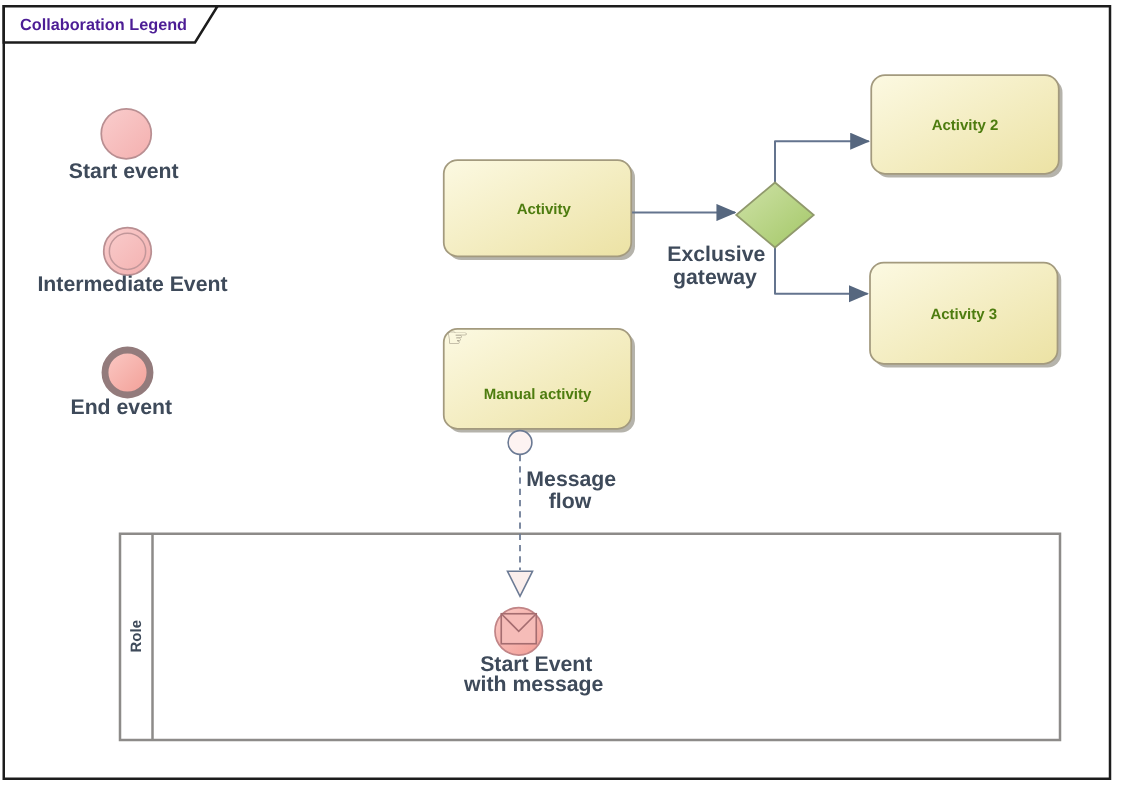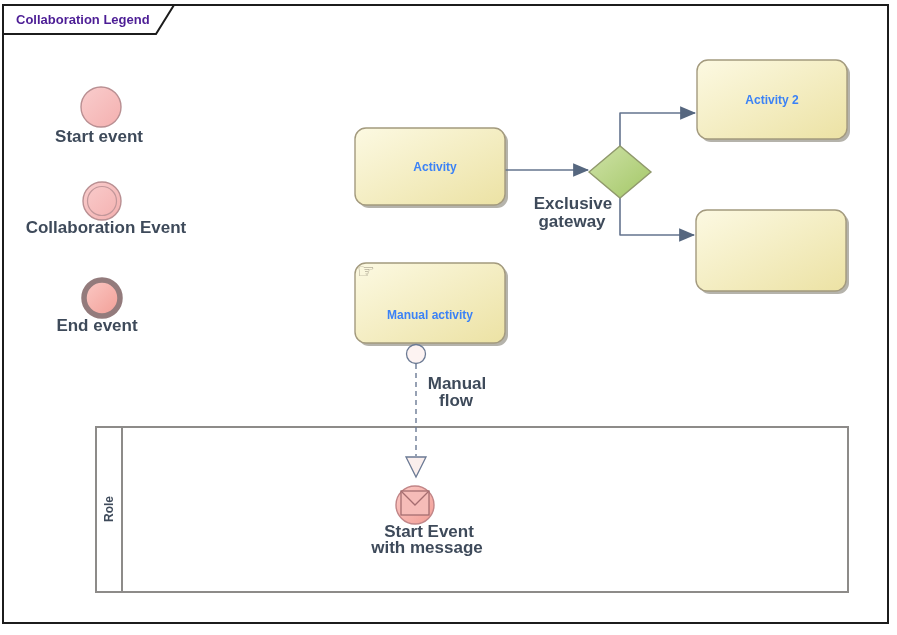--- a/index.html
+++ b/index.html
@@ -16,21 +16,21 @@
     transform:translateX(-50%);
     white-space:nowrap;
     font-weight:bold;
     font-size:17px;
     color:#3e4a5a;
     line-height:14px;
   }
   .box-lbl{
     position:absolute;
     display:flex;align-items:center;justify-content:center;
-    font-weight:bold;font-size:12px;color:#3b82f6;
+    font-weight:bold;font-size:12px;color:#4d7c0f;
     text-align:center;
   }
   .title{
     position:absolute;left:16px;top:12px;
     font-weight:bold;font-size:13px;color:#4c1d95;
     white-space:nowrap;
   }
   .hand{
     position:absolute;left:357px;top:261px;
     font-size:20px;line-height:20px;color:#97907e;
@@ -114,32 +114,33 @@
       <g>
         <rect x="401" y="491" width="28" height="24" fill="#f6bcb8" stroke="#a56d70" stroke-width="1.3"></rect>
         <polyline points="401,491 415,505 429,491" fill="none" stroke="#a56d70" stroke-width="1.3"></polyline>
       </g>
     </g>
   </svg>
 
   <div class="title">Collaboration Legend</div>
 
   <div class="lbl" style="left:99px;top:130px;">Start event</div>
-  <div class="lbl" style="left:106px;top:221px;">Collaboration Event</div>
+  <div class="lbl" style="left:106px;top:221px;">Intermediate Event</div>
   <div class="lbl" style="left:97px;top:319px;">End event</div>
 
   <div class="box-lbl" style="left:355px;top:128px;width:160px;height:77px;">Activity</div>
   <div class="box-lbl" style="left:697px;top:60px;width:150px;height:79px;">Activity 2</div>
+  <div class="box-lbl" style="left:696px;top:210px;width:150px;height:81px;">Activity 3</div>
   <div class="box-lbl" style="left:355px;top:263px;width:150px;height:104px;">Manual activity</div>
 
   <div class="hand">☞</div>
 
   <div class="lbl" style="left:573px;top:197px;">Exclusive</div>
   <div class="lbl" style="left:572px;top:215px;">gateway</div>
 
-  <div class="lbl" style="left:457px;top:377px;">Manual</div>
+  <div class="lbl" style="left:457px;top:377px;">Message</div>
   <div class="lbl" style="left:456px;top:394px;">flow</div>
 
   <div class="lbl" style="left:429px;top:525px;">Start Event</div>
   <div class="lbl" style="left:427px;top:541px;">with message</div>
 
   <div class="role">Role</div>
 </div>
 
 </body></html>

